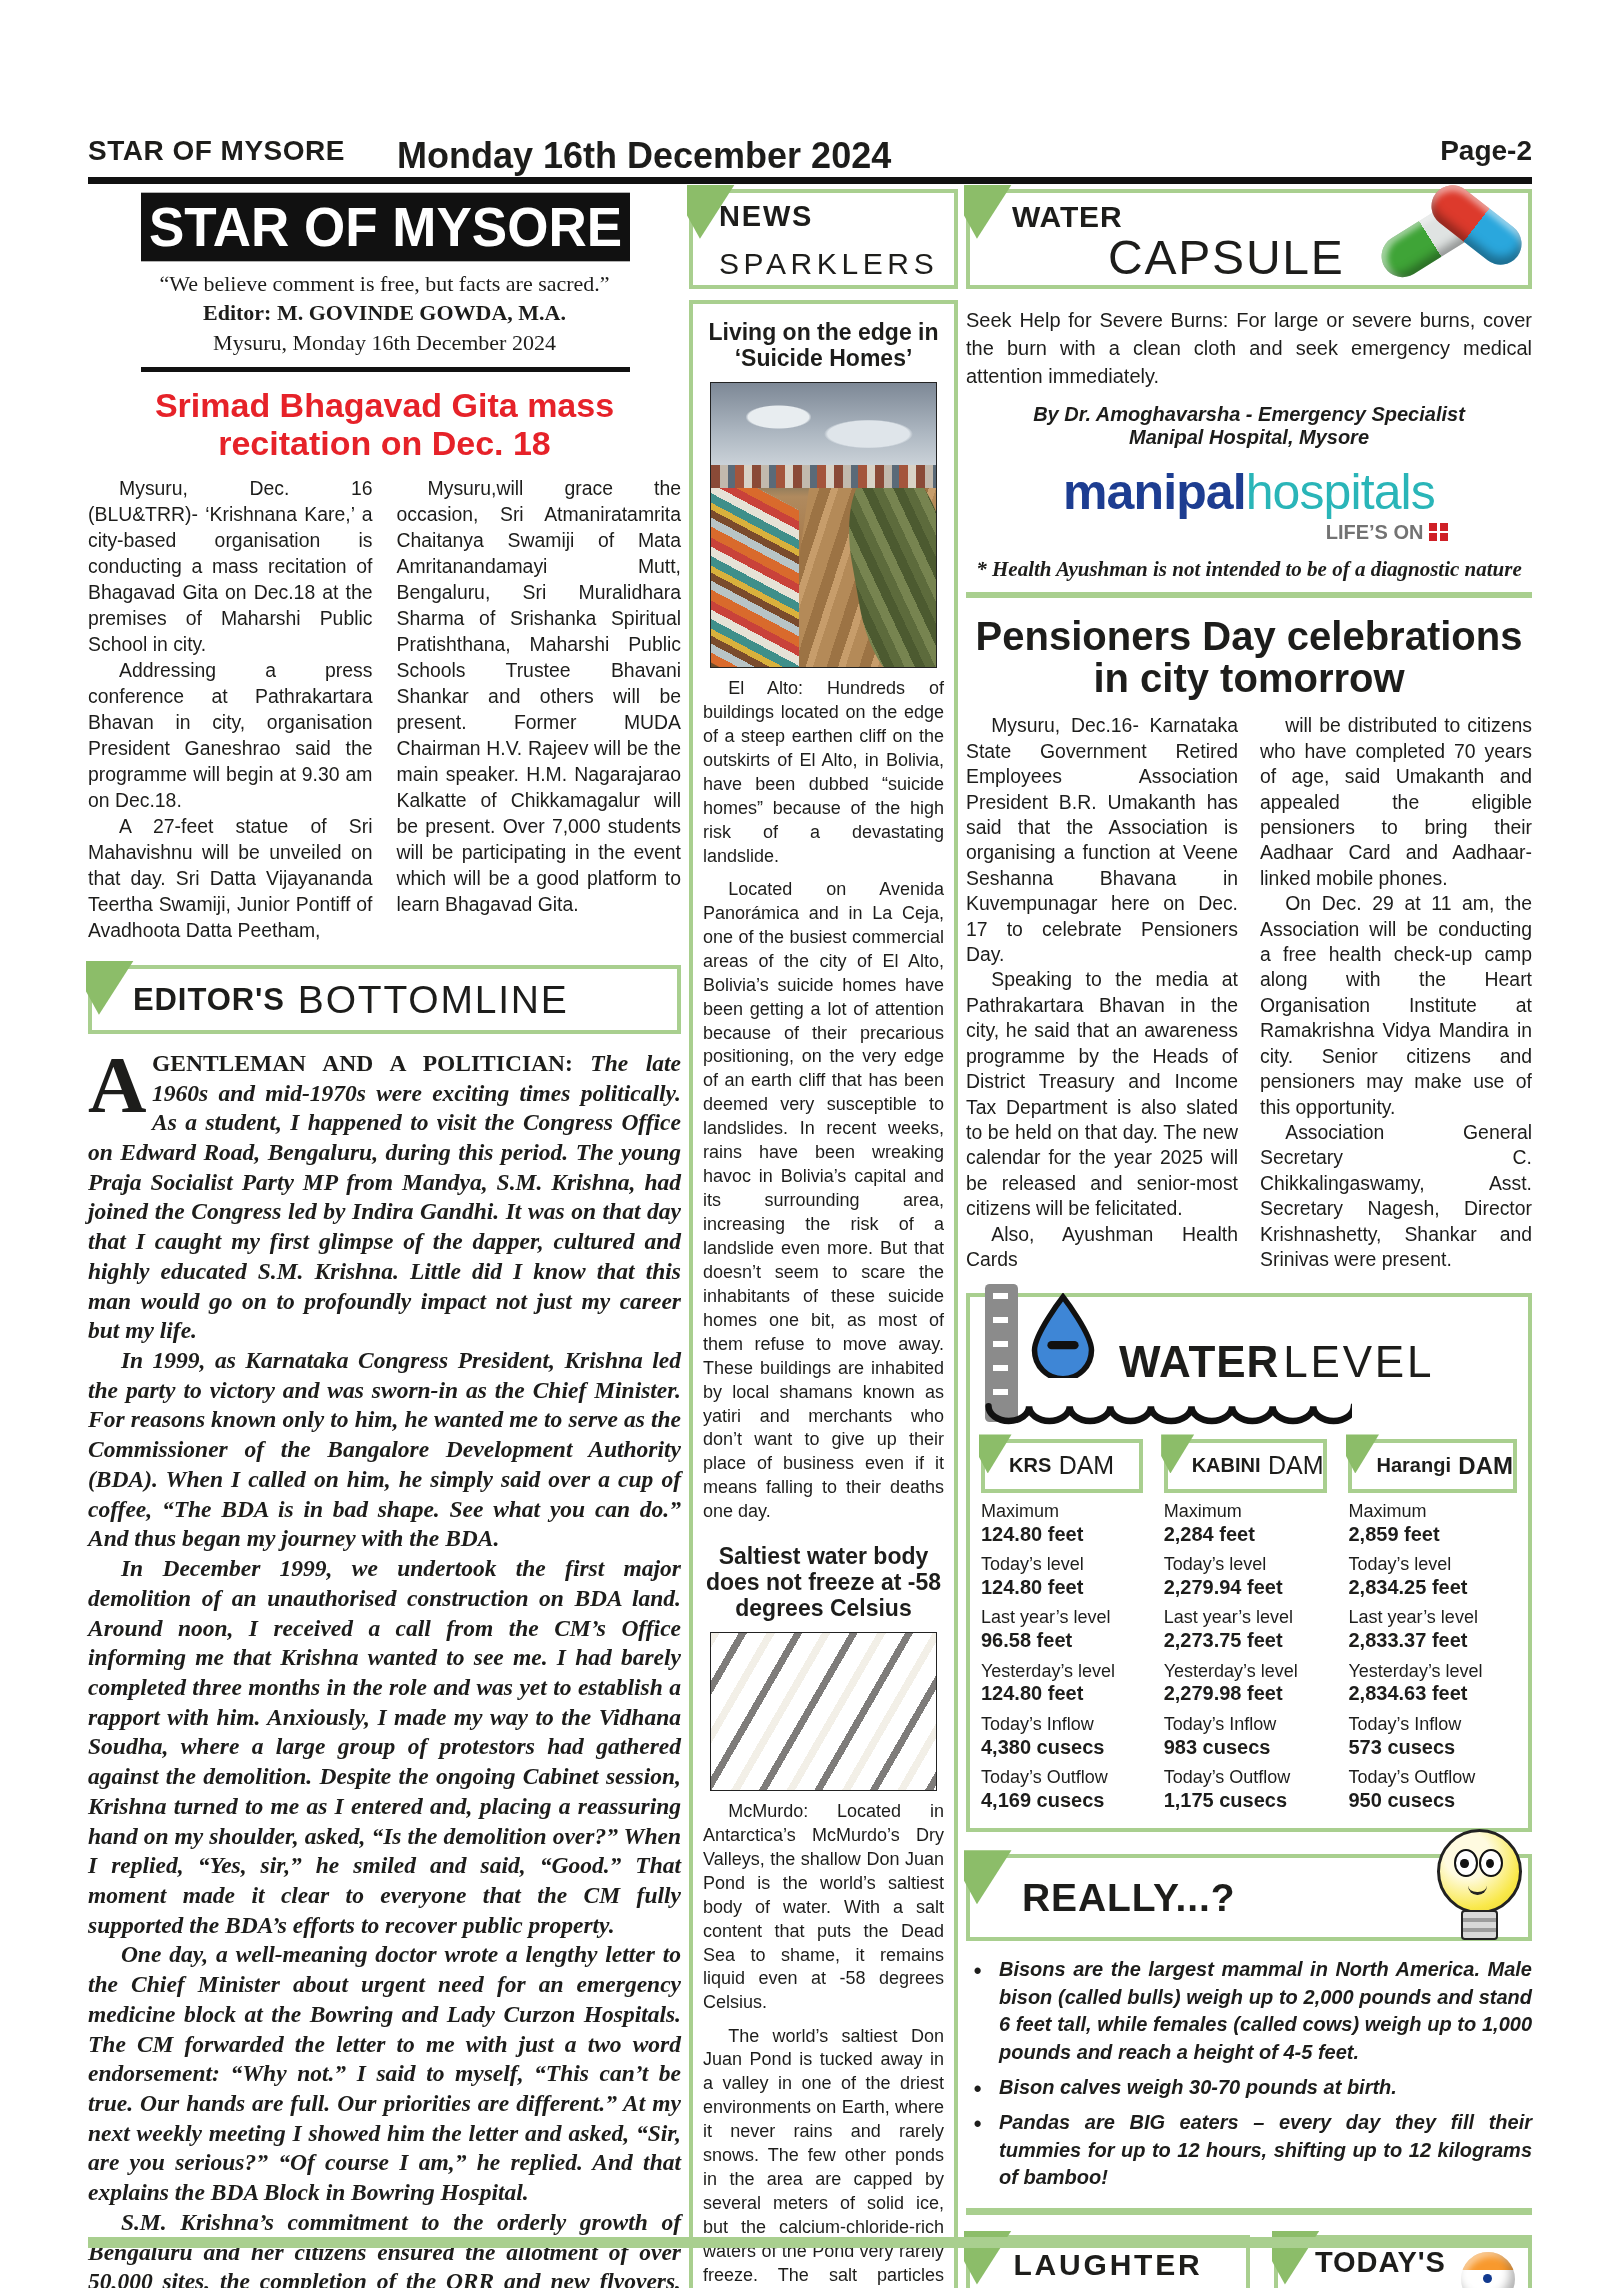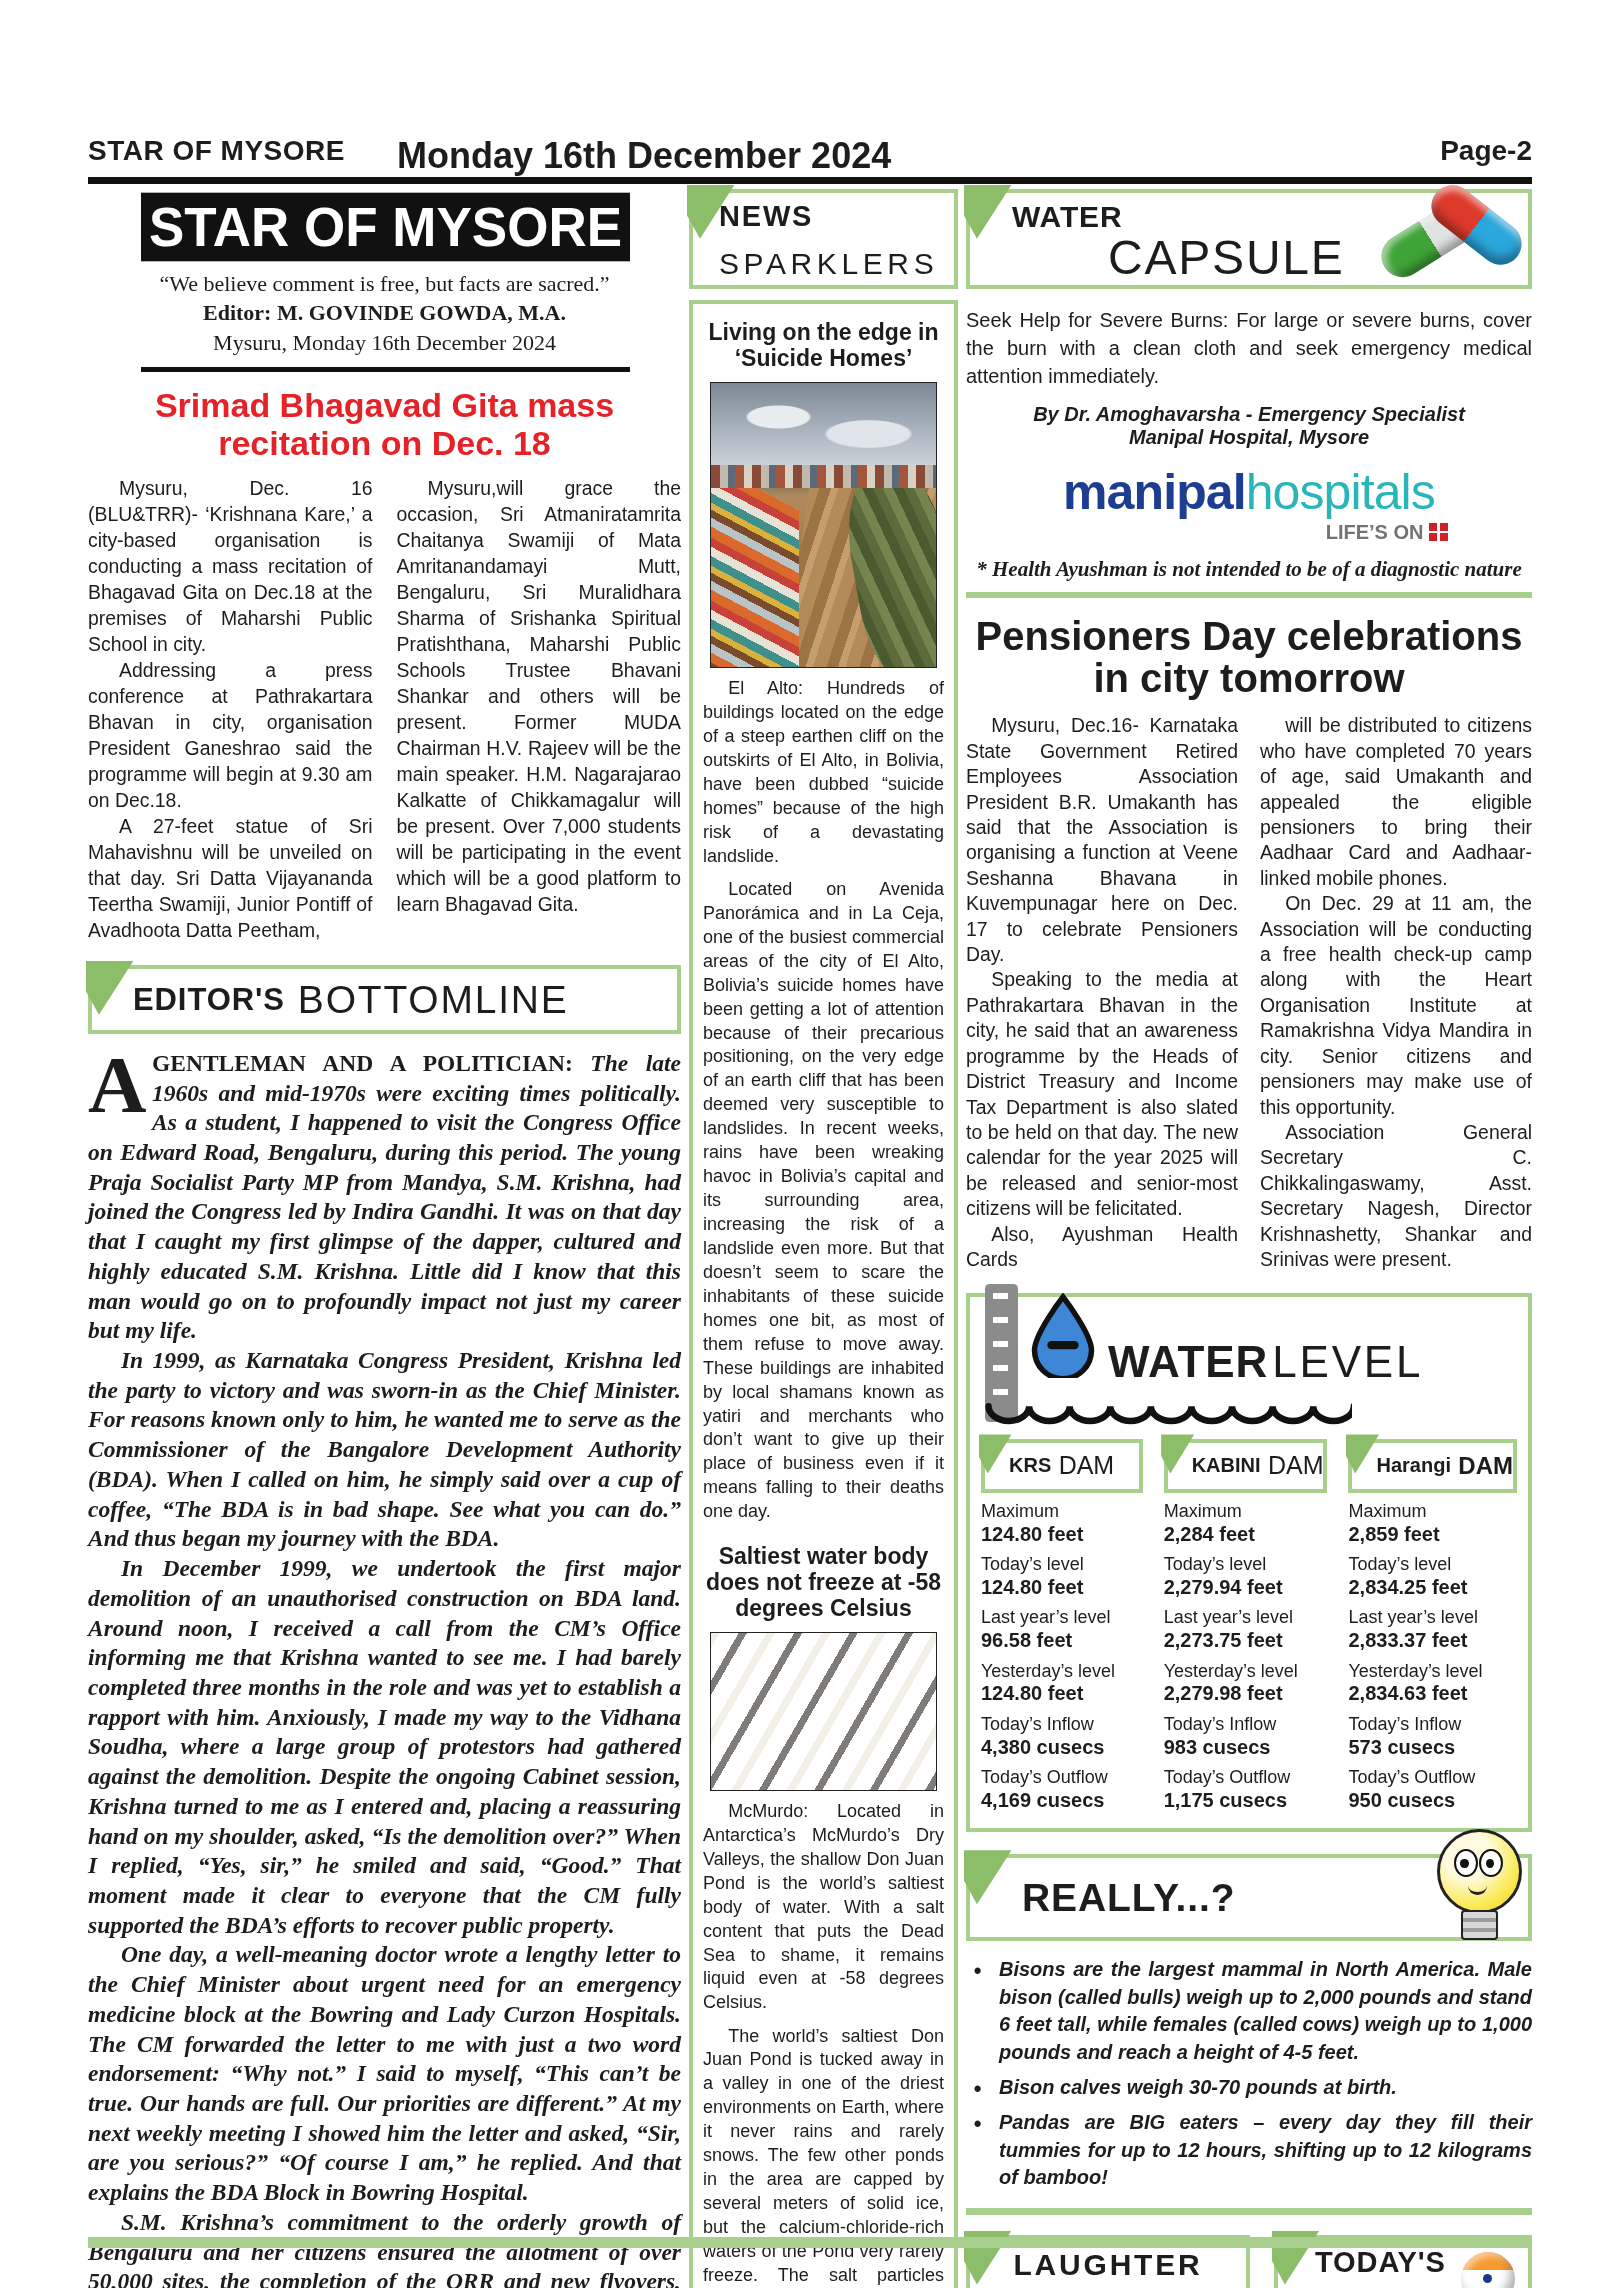--- a/index.html
+++ b/index.html
@@ -93,21 +93,21 @@
   .pens-cols{display:flex;gap:22px;margin-top:13px;}
   .pens-cols .pcol{flex:1;}
   .pens-cols p{margin:0;font-size:19.4px;line-height:1.31;text-align:justify;text-indent:1.3em;}
 
   .water-box{margin-top:20px;padding:9.2px 11px 16.6px 11px;}
   .wl-head{position:relative;height:120px;}
   .ruler{position:absolute;left:3.7px;top:-22px;width:33px;height:138px;background:#8b8b8b;border-radius:4.6px;}
   .ruler::before{content:"";position:absolute;left:8.3px;top:9.2px;width:14.8px;height:118px;
     background:repeating-linear-gradient(180deg,#fff 0 6.5px,transparent 6.5px 24px);}
   .wdrop{position:absolute;left:48px;top:-13px;}
-  .wl-title{position:absolute;left:127px;top:31px;white-space:nowrap;}
+  .wl-title{position:absolute;left:138px;top:31px;white-space:nowrap;}
   .wl1{font-size:44px;font-weight:800;letter-spacing:0.9px;}
   .wl2{font-size:44px;font-weight:300;letter-spacing:2.8px;}
   .wave{position:absolute;left:1.8px;top:89px;}
   .dams{display:flex;gap:21px;margin-top:13px;}
   .dam{flex:1;}
   .dam-head{height:46px;display:flex;align-items:center;padding-left:24px;white-space:nowrap;}
   .dam .tri{width:33px;height:39px;}
   .dn1{font-size:20px;font-weight:800;}
   .dn2{font-size:25px;font-weight:300;margin-left:7.4px;}
   .dam-rows{margin-top:5.5px;}

